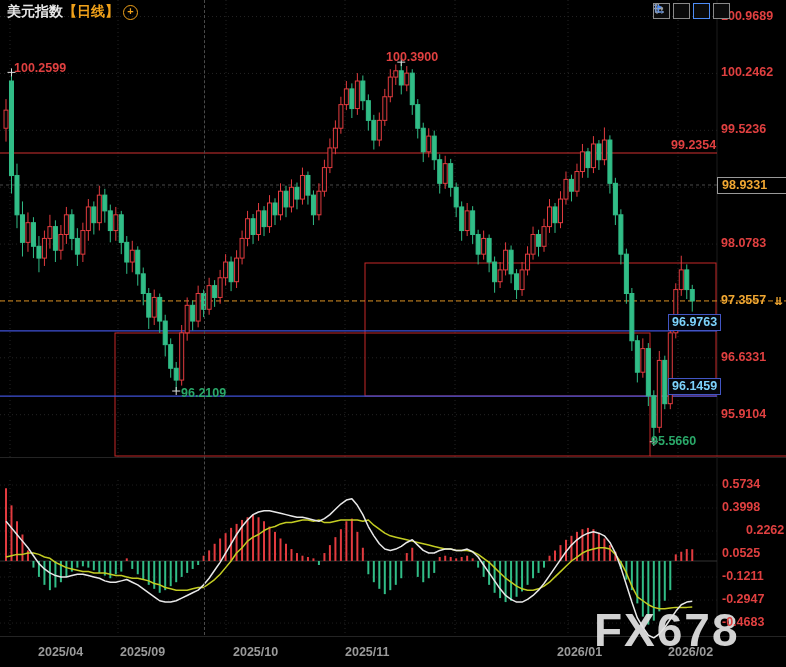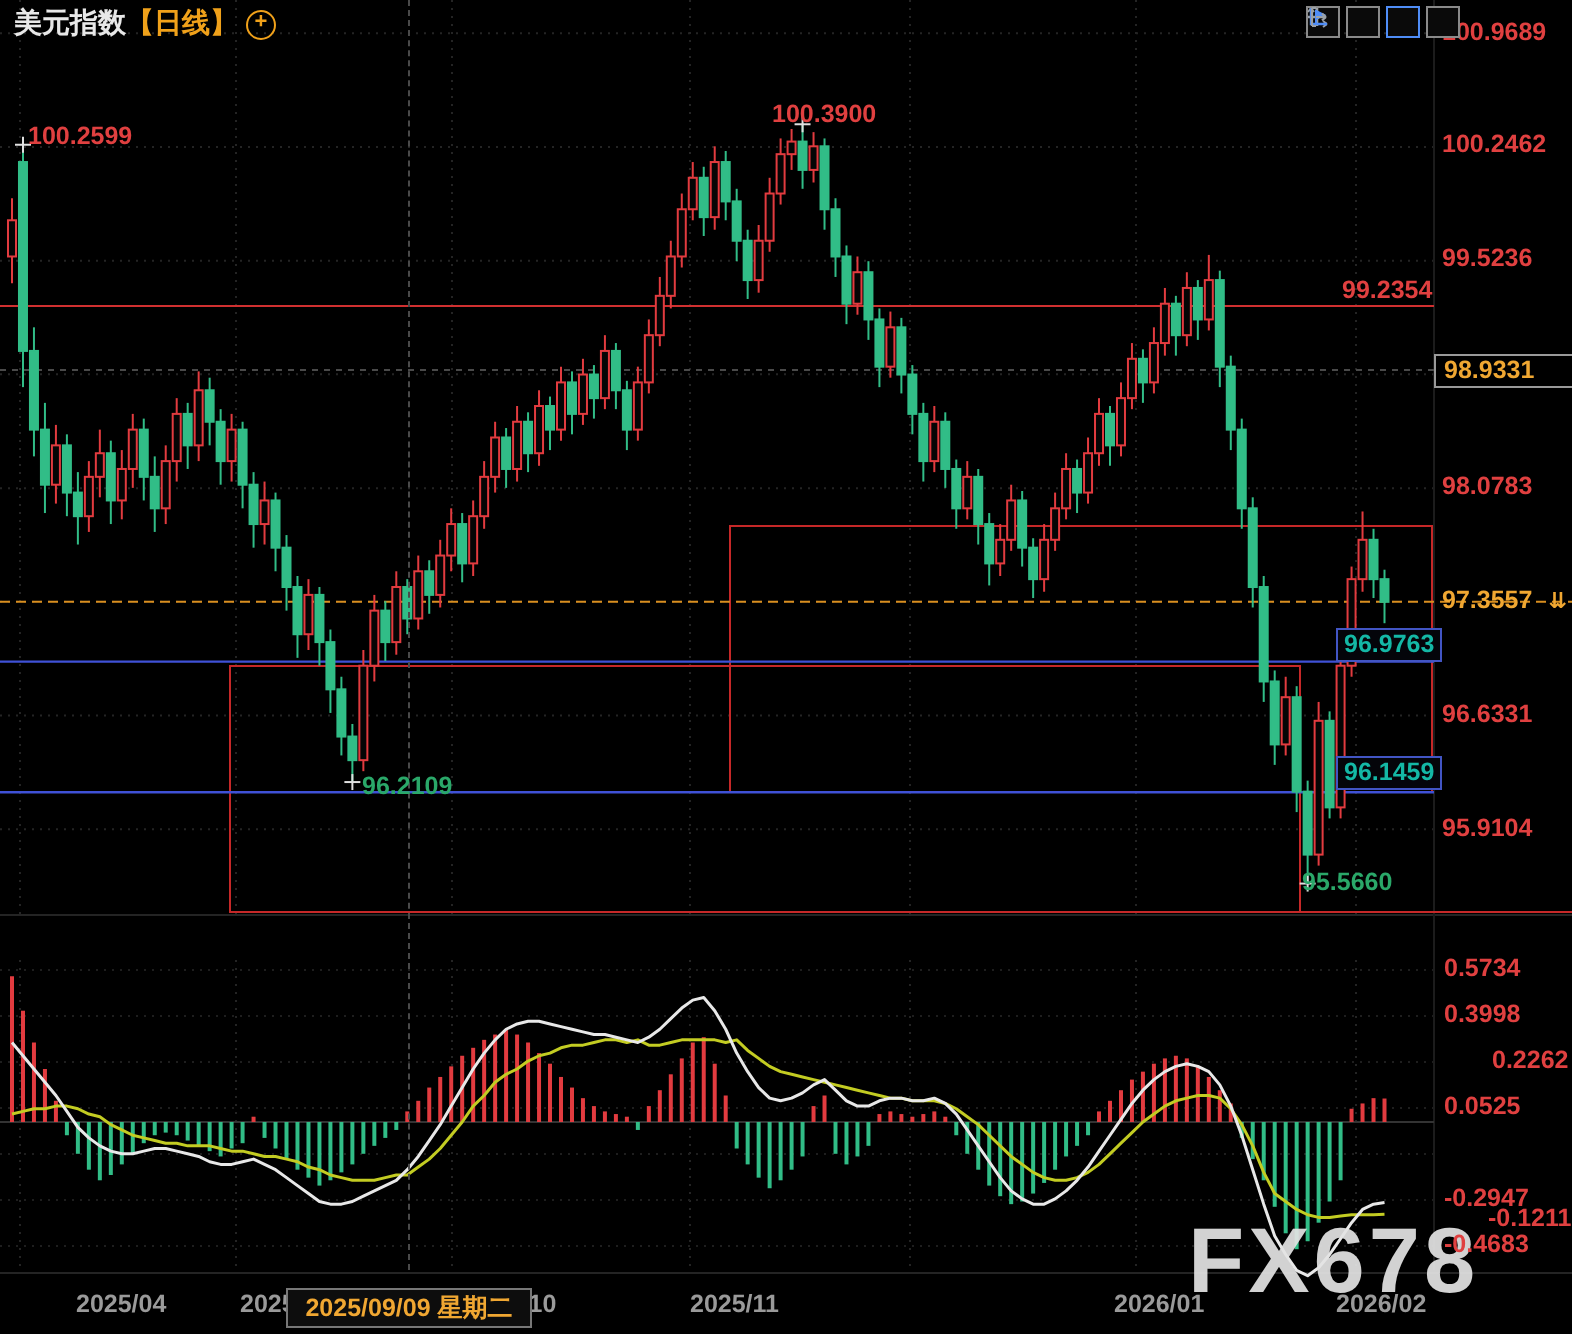--- a/index.html
+++ b/index.html
@@ -2,21 +2,21 @@
 <html><head>
 <meta charset="utf-8">
 <style>
   html,body{margin:0;padding:0;background:#000;width:786px;height:667px;overflow:hidden;
     font-family:"Liberation Sans","DejaVu Sans",sans-serif;}
   #app{position:relative;width:786px;height:667px;background:#000;}
   svg{position:absolute;left:0;top:0;z-index:1;}
   #watermark{position:absolute;z-index:2;left:594px;top:603px;font-size:46px;font-weight:bold;
     color:#e4e4e4;opacity:.92;letter-spacing:2px;}
   .lbl{position:absolute;z-index:3;font-size:12.5px;font-weight:bold;white-space:nowrap;}
-  .red{color:#e04040}.green{color:#2aa869}.orange{color:#f0a732}.blue{color:#14b8a6}.grey{color:#9a9a9a}
+  .red{color:#e04040}.green{color:#2aa869}.orange{color:#f0a732}.blue{color:#7dd3fc}.grey{color:#9a9a9a}
   .boxed-blue{border:1px solid #4255c4;background:#04050a;padding:0 3px;line-height:15px;}
   .boxed-grey{border:1px solid #999;background:#000;padding:0 4px;line-height:15px;width:62px;}
   #titlebar{position:absolute;z-index:4;left:7px;top:3px;display:flex;align-items:center;font-size:14px;font-weight:bold;}
   #titlebar .sym{color:#e8e8e8}
   #titlebar .per{color:#f0a11a}
   #add-btn{width:13px;height:13px;border:1px solid #f0a11a;border-radius:50%;color:#f0a11a;
     font-size:11px;line-height:11px;text-align:center;margin-left:4px;font-weight:bold;cursor:pointer;}
   #toolbar{position:absolute;z-index:4;left:653px;top:3px;display:flex;gap:3px;}
   .tool{width:15px;height:14px;border:1px solid #8a8a8a;background:#0a0a0a;display:flex;
     align-items:center;justify-content:center;cursor:pointer;}
@@ -513,33 +513,32 @@
 <div class="lbl green" style="left:651px;top:434px">95.5660</div>
 <div class="lbl blue boxed-blue" style="left:668px;top:314px">96.9763</div>
 <div class="lbl blue boxed-blue" style="left:668px;top:378px">96.1459</div>
 <div class="lbl orange boxed-grey" style="left:717px;top:177px">98.9331</div>
 <div class="lbl orange" id="cur-price" style="left:721px;top:293px">
   <span>97.3557</span>
   <span class="chev">⇊</span>
 </div>
 
 
-<div id="date-tip">2025/09/09 星期二</div>
 <div id="labels">
       <div class="lbl red" style="left: 721px; top: 8.57355px;">100.9689</div>
       <div class="lbl red" style="left: 721px; top: 65.45px;">100.2462</div>
       <div class="lbl red" style="left: 721px; top: 122.319px;">99.5236</div>
       <div class="lbl red" style="left: 721px; top: 236.064px;">98.0783</div>
       <div class="lbl red" style="left: 721px; top: 349.801px;">96.6331</div>
       <div class="lbl red" style="left: 721px; top: 406.678px;">95.9104</div>
       <div class="lbl red" style="left: 722px; top: 477.024px; text-align: right;">0.5734</div>
       <div class="lbl red" style="left: 722px; top: 500.026px;">0.3998</div>
       <div class="lbl red" style="left: 722px; top: 523.029px; margin-left: 24px;">0.2262</div>
       <div class="lbl red" style="left: 722px; top: 546.044px;">0.0525</div>
-      <div class="lbl red" style="left: 744px; top: 569.046px; margin-top: 33px;">-0.1211</div>
+      <div class="lbl red" style="left: 722px; top: 569.046px;">-0.1211</div>
       <div class="lbl red" style="left: 722px; top: 592.048px;">-0.2947</div>
       <div class="lbl red" style="left: 722px; top: 615.05px;">-0.4683</div>
       <div class="lbl grey xtick" style="left: 38px; top: 645px;">2025/04</div>
       <div class="lbl grey xtick" style="left: 120px; top: 645px;">2025/09</div>
       <div class="lbl grey xtick" style="left: 233px; top: 645px;">2025/10</div>
       <div class="lbl grey xtick" style="left: 345px; top: 645px;">2025/11</div>
       <div class="lbl grey xtick" style="left: 452px; top: 645px; margin-top: 40px;">2025/12</div>
       <div class="lbl grey xtick" style="left: 557px; top: 645px;">2026/01</div>
       <div class="lbl grey xtick" style="left: 668px; top: 645px;">2026/02</div>
     </div>

